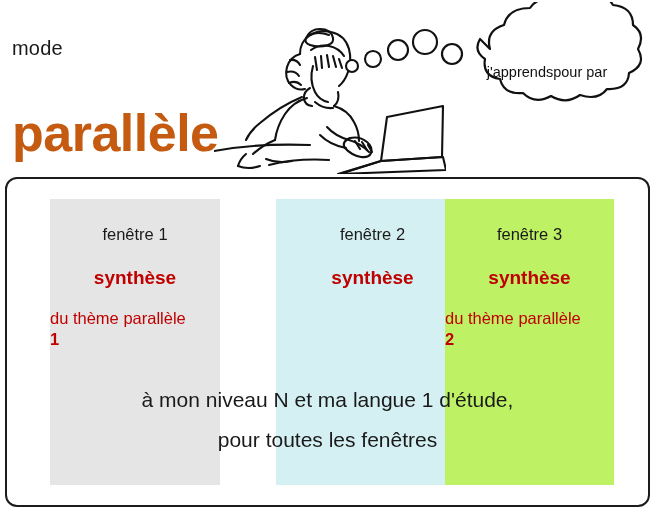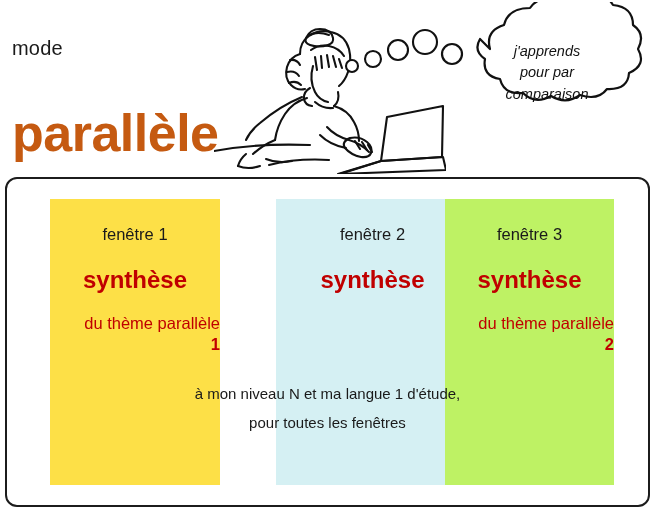--- a/index.html
+++ b/index.html
@@ -69,27 +69,26 @@
     height: 136px;
   }
 
   .bubble-text {
     position: absolute;
     left: 0;
     top: 0;
     width: 218px;
     height: 136px;
     display: flex;
-    flex-direction: column;
+    flex-direction: row;
     align-items: center;
     justify-content: center;
     padding-top: 6px;
     box-sizing: border-box;
     pointer-events: none;
-    font-style: italic;
   }
   .bubble-text span {
     font-size: 14.5px;
     color: #111111;
     line-height: 1.45;
     text-align: center;
     display: block;
   }
 
   
@@ -127,50 +126,50 @@
 
   .col-window {
     font-size: 16.5px;
     color: #1a1a1a;
     text-align: center;
     line-height: 1;
     margin-bottom: 25px;
   }
 
   .col-synth {
-    font-size: 24px;
+    font-size: 19px;
     font-weight: bold;
     color: #c00000;
     text-align: center;
     line-height: 1;
     margin-bottom: 21px;
   }
 
   .col-desc {
     font-size: 16.5px;
     color: #c00000;
-    text-align: right;
+    text-align: left;
     line-height: 1.28;
   }
 
   .col-desc .num {
     font-weight: bold;
     display: block;
   }
 
   .footer {
     position: absolute;
     left: 0;
     top: 201px;
     width: 100%;
     text-align: center;
     z-index: 4;
   }
   .footer-line {
-    font-size: 15px;
+    font-size: 21px;
     color: #1a1a1a;
     line-height: 1.9;
     display: block;
   }
 </style>
 </head>
 <body>
 
 <div id="stage">
 
@@ -256,39 +255,38 @@
                    q-18 -3 -15 -20
                    q-12 -8 -5 -20 z"></path>
         </g>
         <g fill="#ffffff" stroke="#111111" stroke-width="2.2">
           <circle cx="14" cy="52" r="10"></circle>
         </g>
       </svg>
       <div class="bubble-text">
         <span>j'apprends</span>
         <span>pour par</span>
-        <span>comparaison</span>
       </div>
     </div>
 
     <svg style="position:absolute;left:340px;top:22px;" width="120" height="55" viewBox="0 0 120 55">
       <g fill="#ffffff" stroke="#111111" stroke-width="2.1">
         <circle cx="12" cy="44" r="6"></circle>
         <circle cx="33" cy="37" r="8"></circle>
         <circle cx="58" cy="28" r="10"></circle>
         <circle cx="85" cy="20" r="12"></circle>
       </g>
     </svg>
   </div>
 
   <div class="panel">
 
     <div class="columns">
 
-      <div class="col col-1" style="background: #fde047;">
+      <div class="col col-1" style="background: #e5e5e5;">
         <div class="col-window">fenêtre 1</div>
         <div class="col-synth">synthèse</div>
         <div class="col-desc">
           <span>du thème parallèle</span>
           <span class="num">1</span>
         </div>
       </div>
 
       <div class="col col-2" style="background: rgb(213, 240, 243);">
         <div class="col-window">fenêtre 2</div>

